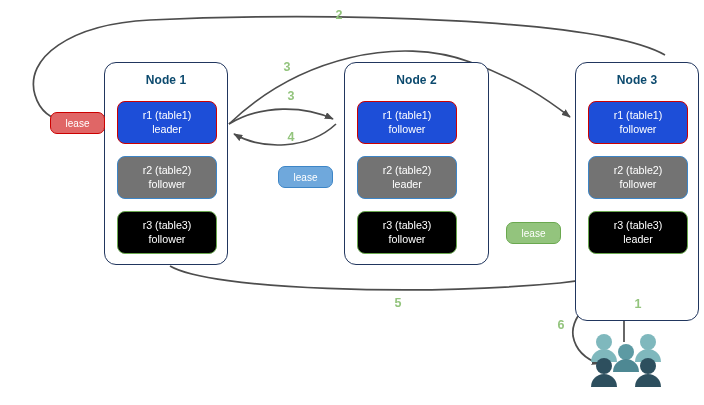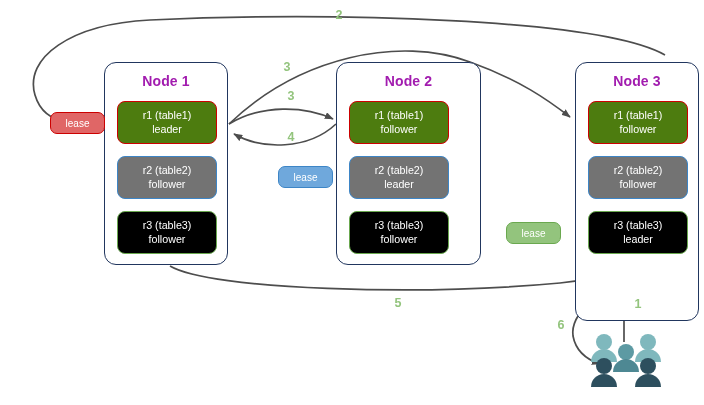--- a/index.html
+++ b/index.html
@@ -29,42 +29,42 @@
     border: 1.6px solid #21365e;
     border-radius: 12px;
     background: #ffffff;
   }
   .node-title {
     position: absolute;
     left: 0;
     right: 0;
     top: 10px;
     text-align: center;
-    font-size: 14px;
+    font-size: 12px;
     font-weight: bold;
-    color: #a21caf;
+    color: #0c4a6e;
     letter-spacing: 0.1px;
   }
   .replica {
     position: absolute;
     box-sizing: border-box;
     border-radius: 8px;
     border-width: 1.4px;
     border-style: solid;
     color: #ffffff;
     font-size: 10.7px;
     line-height: 13.5px;
     display: flex;
     flex-direction: column;
     align-items: center;
     justify-content: center;
     text-align: center;
   }
   .replica .rname, .replica .rrole { display: block; white-space: nowrap; }
-  .rep-red   { background: #4d7c0f; border-color: #cc0000; }
+  .rep-red   { background: #1d4ed8; border-color: #cc0000; }
   .rep-blue  { background: #737373; border-color: #3d85c6; }
   .rep-green { background: #000000; border-color: #6aa84f; }
   .lease {
     position: absolute;
     box-sizing: border-box;
     border-radius: 7px;
     border-width: 1.4px;
     border-style: solid;
     color: #ffffff;
     font-size: 10px;
@@ -127,21 +127,21 @@
     <div class="replica rep-blue" style="left:12px; top:93px; width:100px; height:43px;">
       <span class="rname">r2 (table2)</span>
       <span class="rrole">follower</span>
     </div>
     <div class="replica rep-green" style="left:12px; top:148px; width:100px; height:43px;">
       <span class="rname">r3 (table3)</span>
       <span class="rrole">follower</span>
     </div>
   </div>
 
-  <div class="node-box" style="left:336px; top:62px; width:145px; height:203px;">
+  <div class="node-box" style="left:344px; top:62px; width:145px; height:203px;">
     <div class="node-title">Node 2</div>
     <div class="replica rep-red" style="left:12px; top:38px; width:100px; height:43px;">
       <span class="rname">r1 (table1)</span>
       <span class="rrole">follower</span>
     </div>
     <div class="replica rep-blue" style="left:12px; top:93px; width:100px; height:43px;">
       <span class="rname">r2 (table2)</span>
       <span class="rrole">leader</span>
     </div>
     <div class="replica rep-green" style="left:12px; top:148px; width:100px; height:43px;">

